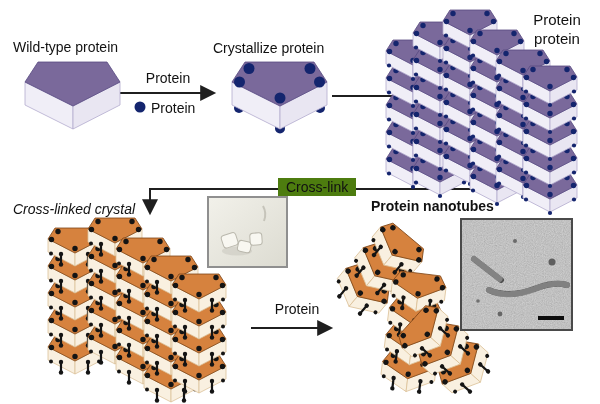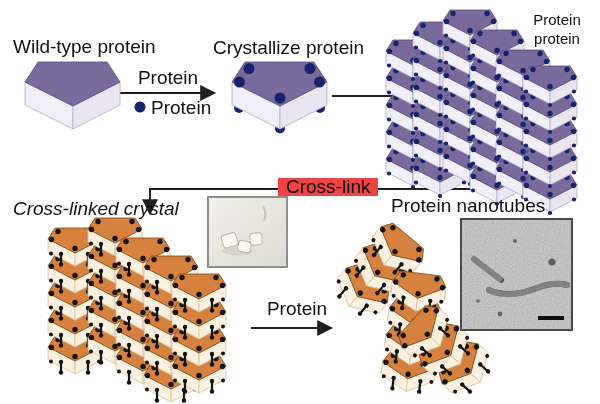--- a/index.html
+++ b/index.html
@@ -1,22 +1,22 @@
 <!DOCTYPE html>
 <html style="--protein-top: #7a699b; --protein-side: #f0eef7; --cysteine-dot: #14256e; --crosslinked-top: #d6823e; --crosslinked-side: #f9f0e0; --crosslink-dot: #141414; --arrow-color: #1f1f1f; --text-color: #111111;"><head>
 <meta charset="utf-8">
 <style>
   html,body{margin:0;padding:0;background:#fff;}
   #fig{position:relative;width:600px;height:404px;background:#fff;overflow:hidden;
        font-family:"Liberation Sans",sans-serif;color:var(--text-color,#111);}
   #art{position:absolute;left:0;top:0;}
-  .lbl{position:absolute;font-size:19px;line-height:18px;white-space:nowrap;}
+  .lbl{position:absolute;font-size:14px;line-height:18px;white-space:nowrap;}
   .ctr{text-align:center;}
   .prewrap{white-space:pre-line;font-size:15px;line-height:19px;}
-  .linebg{background:#ef4444;padding:0 8px;}
+  .linebg{background:#4d7c0f;padding:0 8px;}
   
   .ptop{fill:var(--protein-top,#7a699b);stroke:#584a82;stroke-width:.8;}
   .pside{fill:var(--protein-side,#f0eef7);stroke:#b3abce;stroke-width:.8;}
   .pside2{fill:#e9e6f2;stroke:#b3abce;stroke-width:.8;}
   .nd{fill:var(--cysteine-dot,#14256e);}
   .otop{fill:var(--crosslinked-top,#d6823e);stroke:#7e4516;stroke-width:.8;}
   .oside{fill:var(--crosslinked-side,#f9f0e0);stroke:#dcc29a;stroke-width:.8;}
   .kd{fill:var(--crosslink-dot,#141414);}
   .dbl{stroke:var(--crosslink-dot,#141414);stroke-width:2.2;stroke-linecap:round;}
   .arrow{stroke:var(--arrow-color,#1f1f1f);stroke-width:2;fill:none;}
@@ -251,14 +251,14 @@
 
   <div class="lbl" style="left:13px;top:38px;">Wild-type protein</div>
   <div class="lbl ctr" style="left:118px;top:69px;width:100px;">Protein</div>
   <div class="lbl" style="left:151px;top:99px;">Protein</div>
   <div class="lbl" style="left:213px;top:39px;">Crystallize protein</div>
   <div class="lbl ctr prewrap" style="left:518px;top:10px;width:78px;">Protein
 protein</div>
   <div class="lbl linebg" style="left:278px;top:178px;">Cross-link</div>
   <div class="lbl" style="left:13px;top:200px;font-style:italic;">Cross-linked crystal</div>
   <div class="lbl ctr" style="left:251px;top:300px;width:92px;">Protein</div>
-  <div class="lbl" style="left:391px;top:197px;">Protein nanotubes</div>
+  <div class="lbl" style="left:371px;top:197px;font-weight:bold;">Protein nanotubes</div>
 </div>
 
 </body></html>

